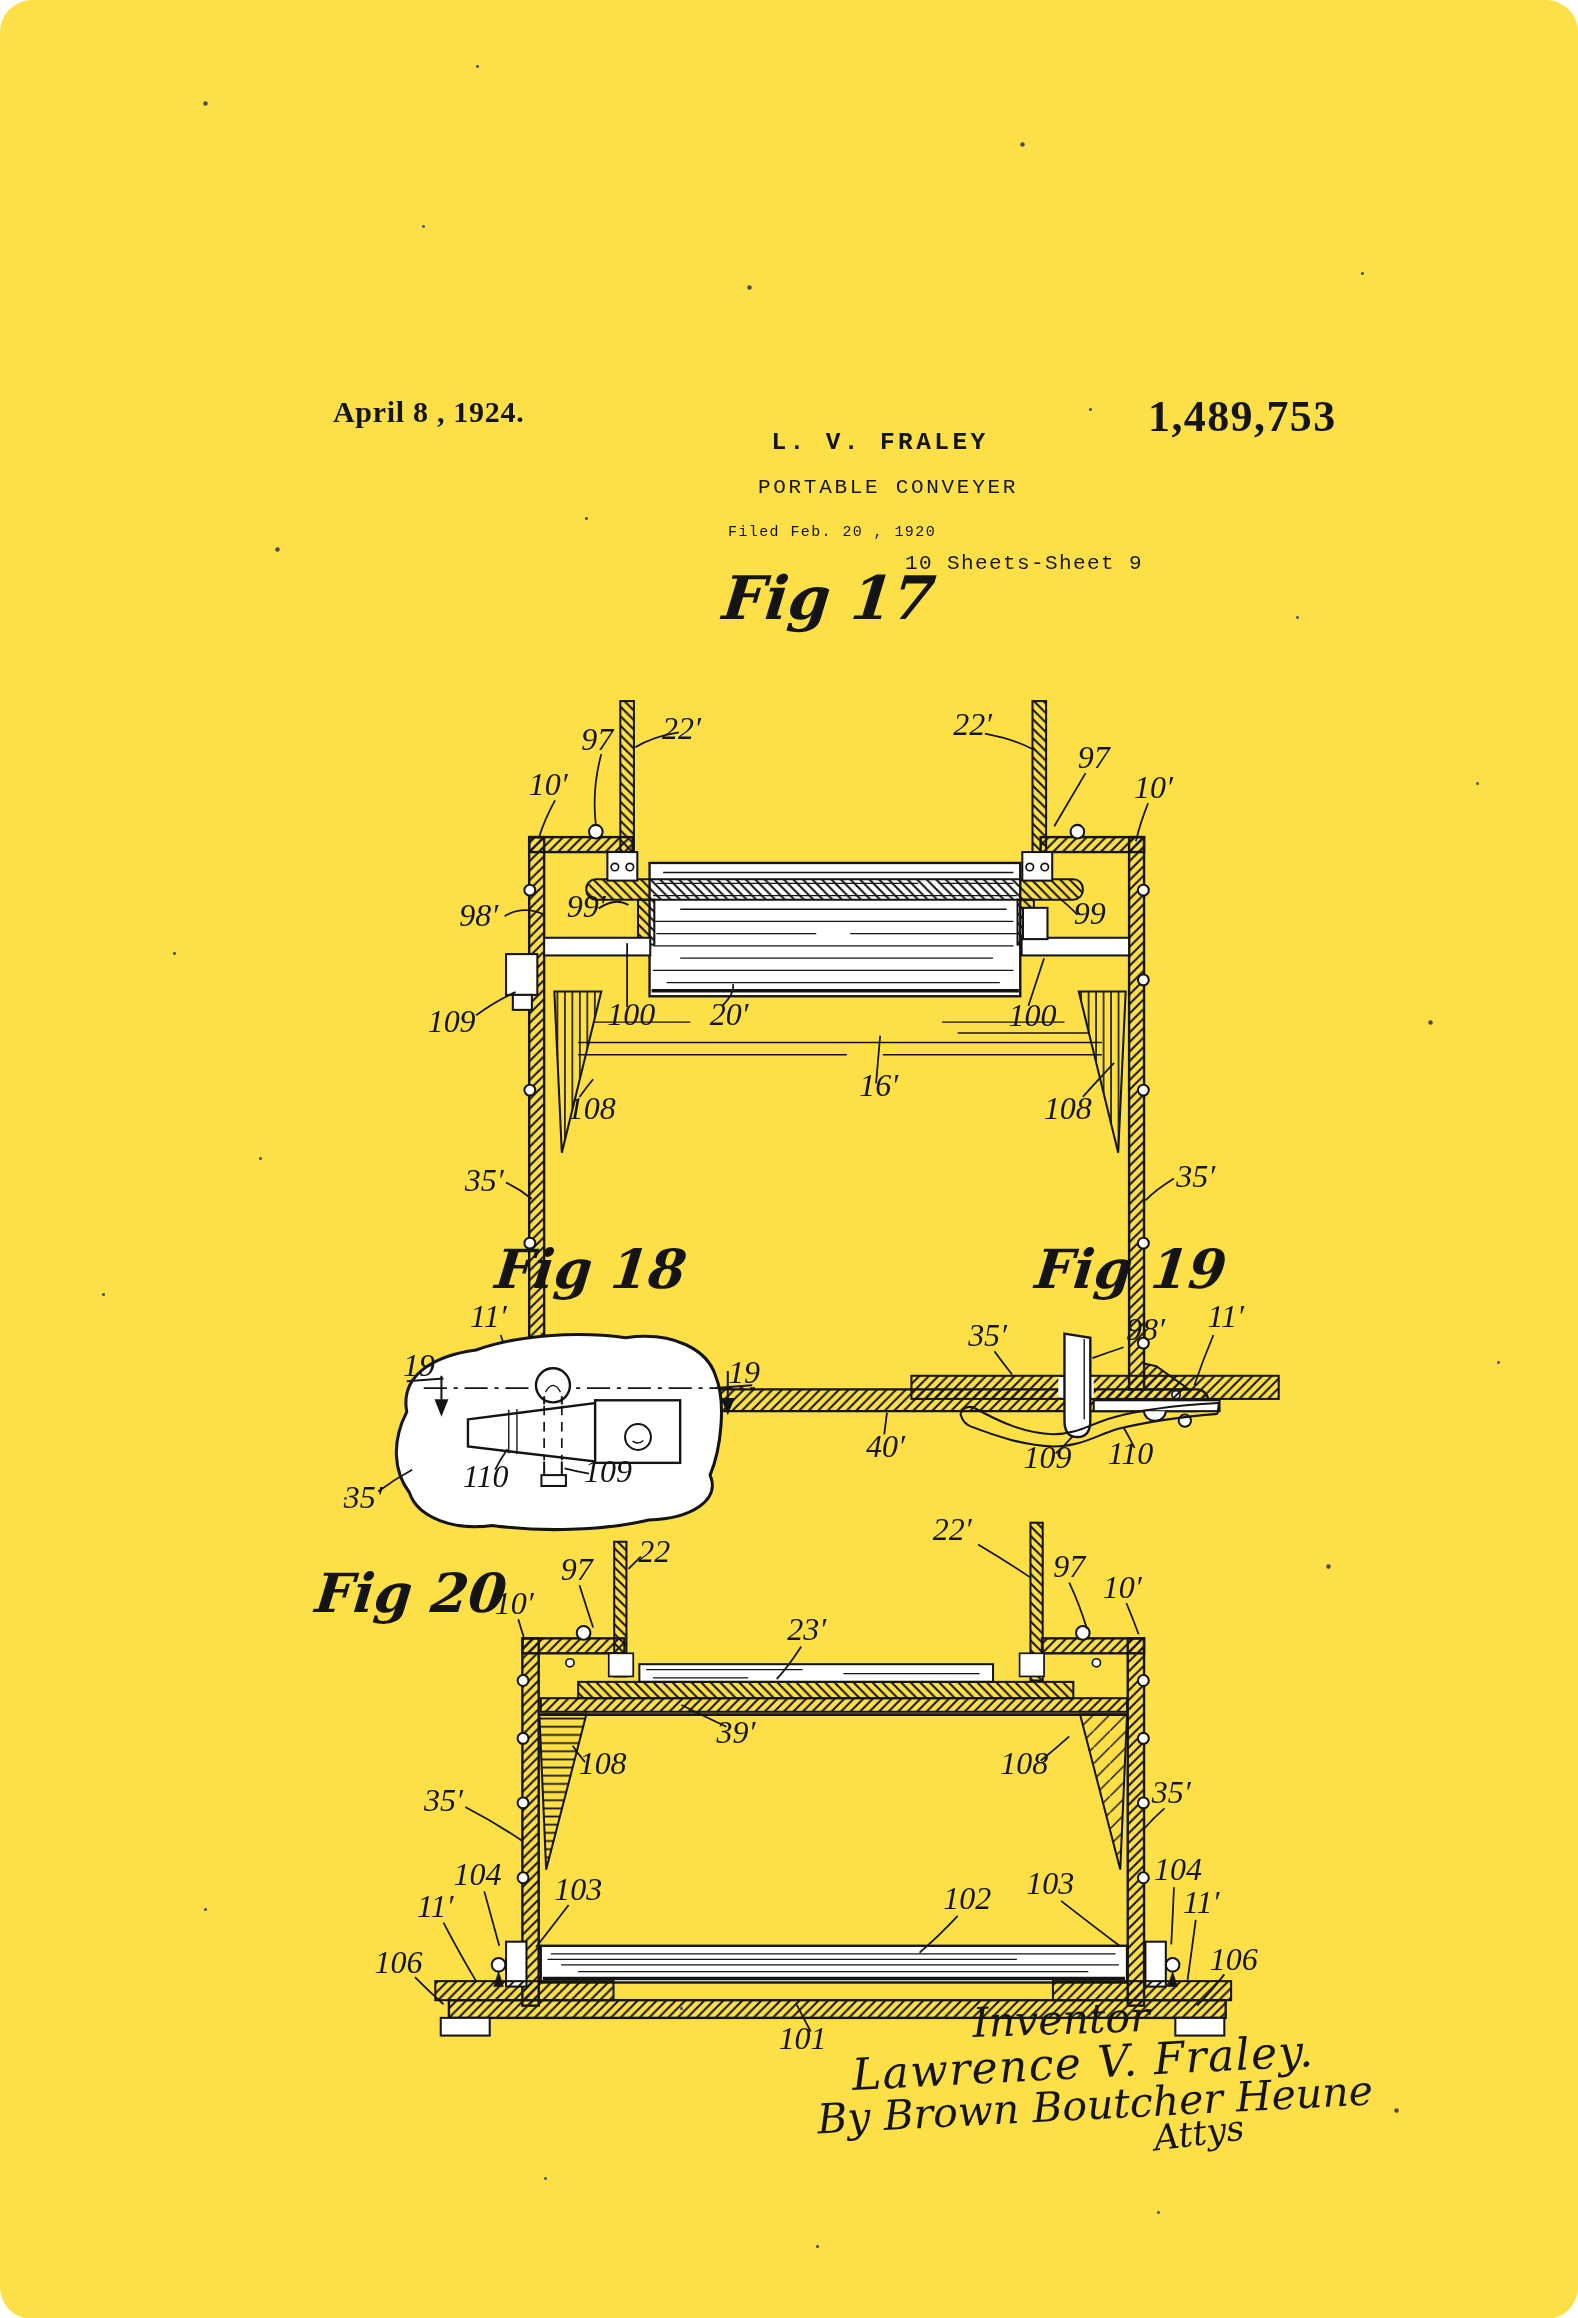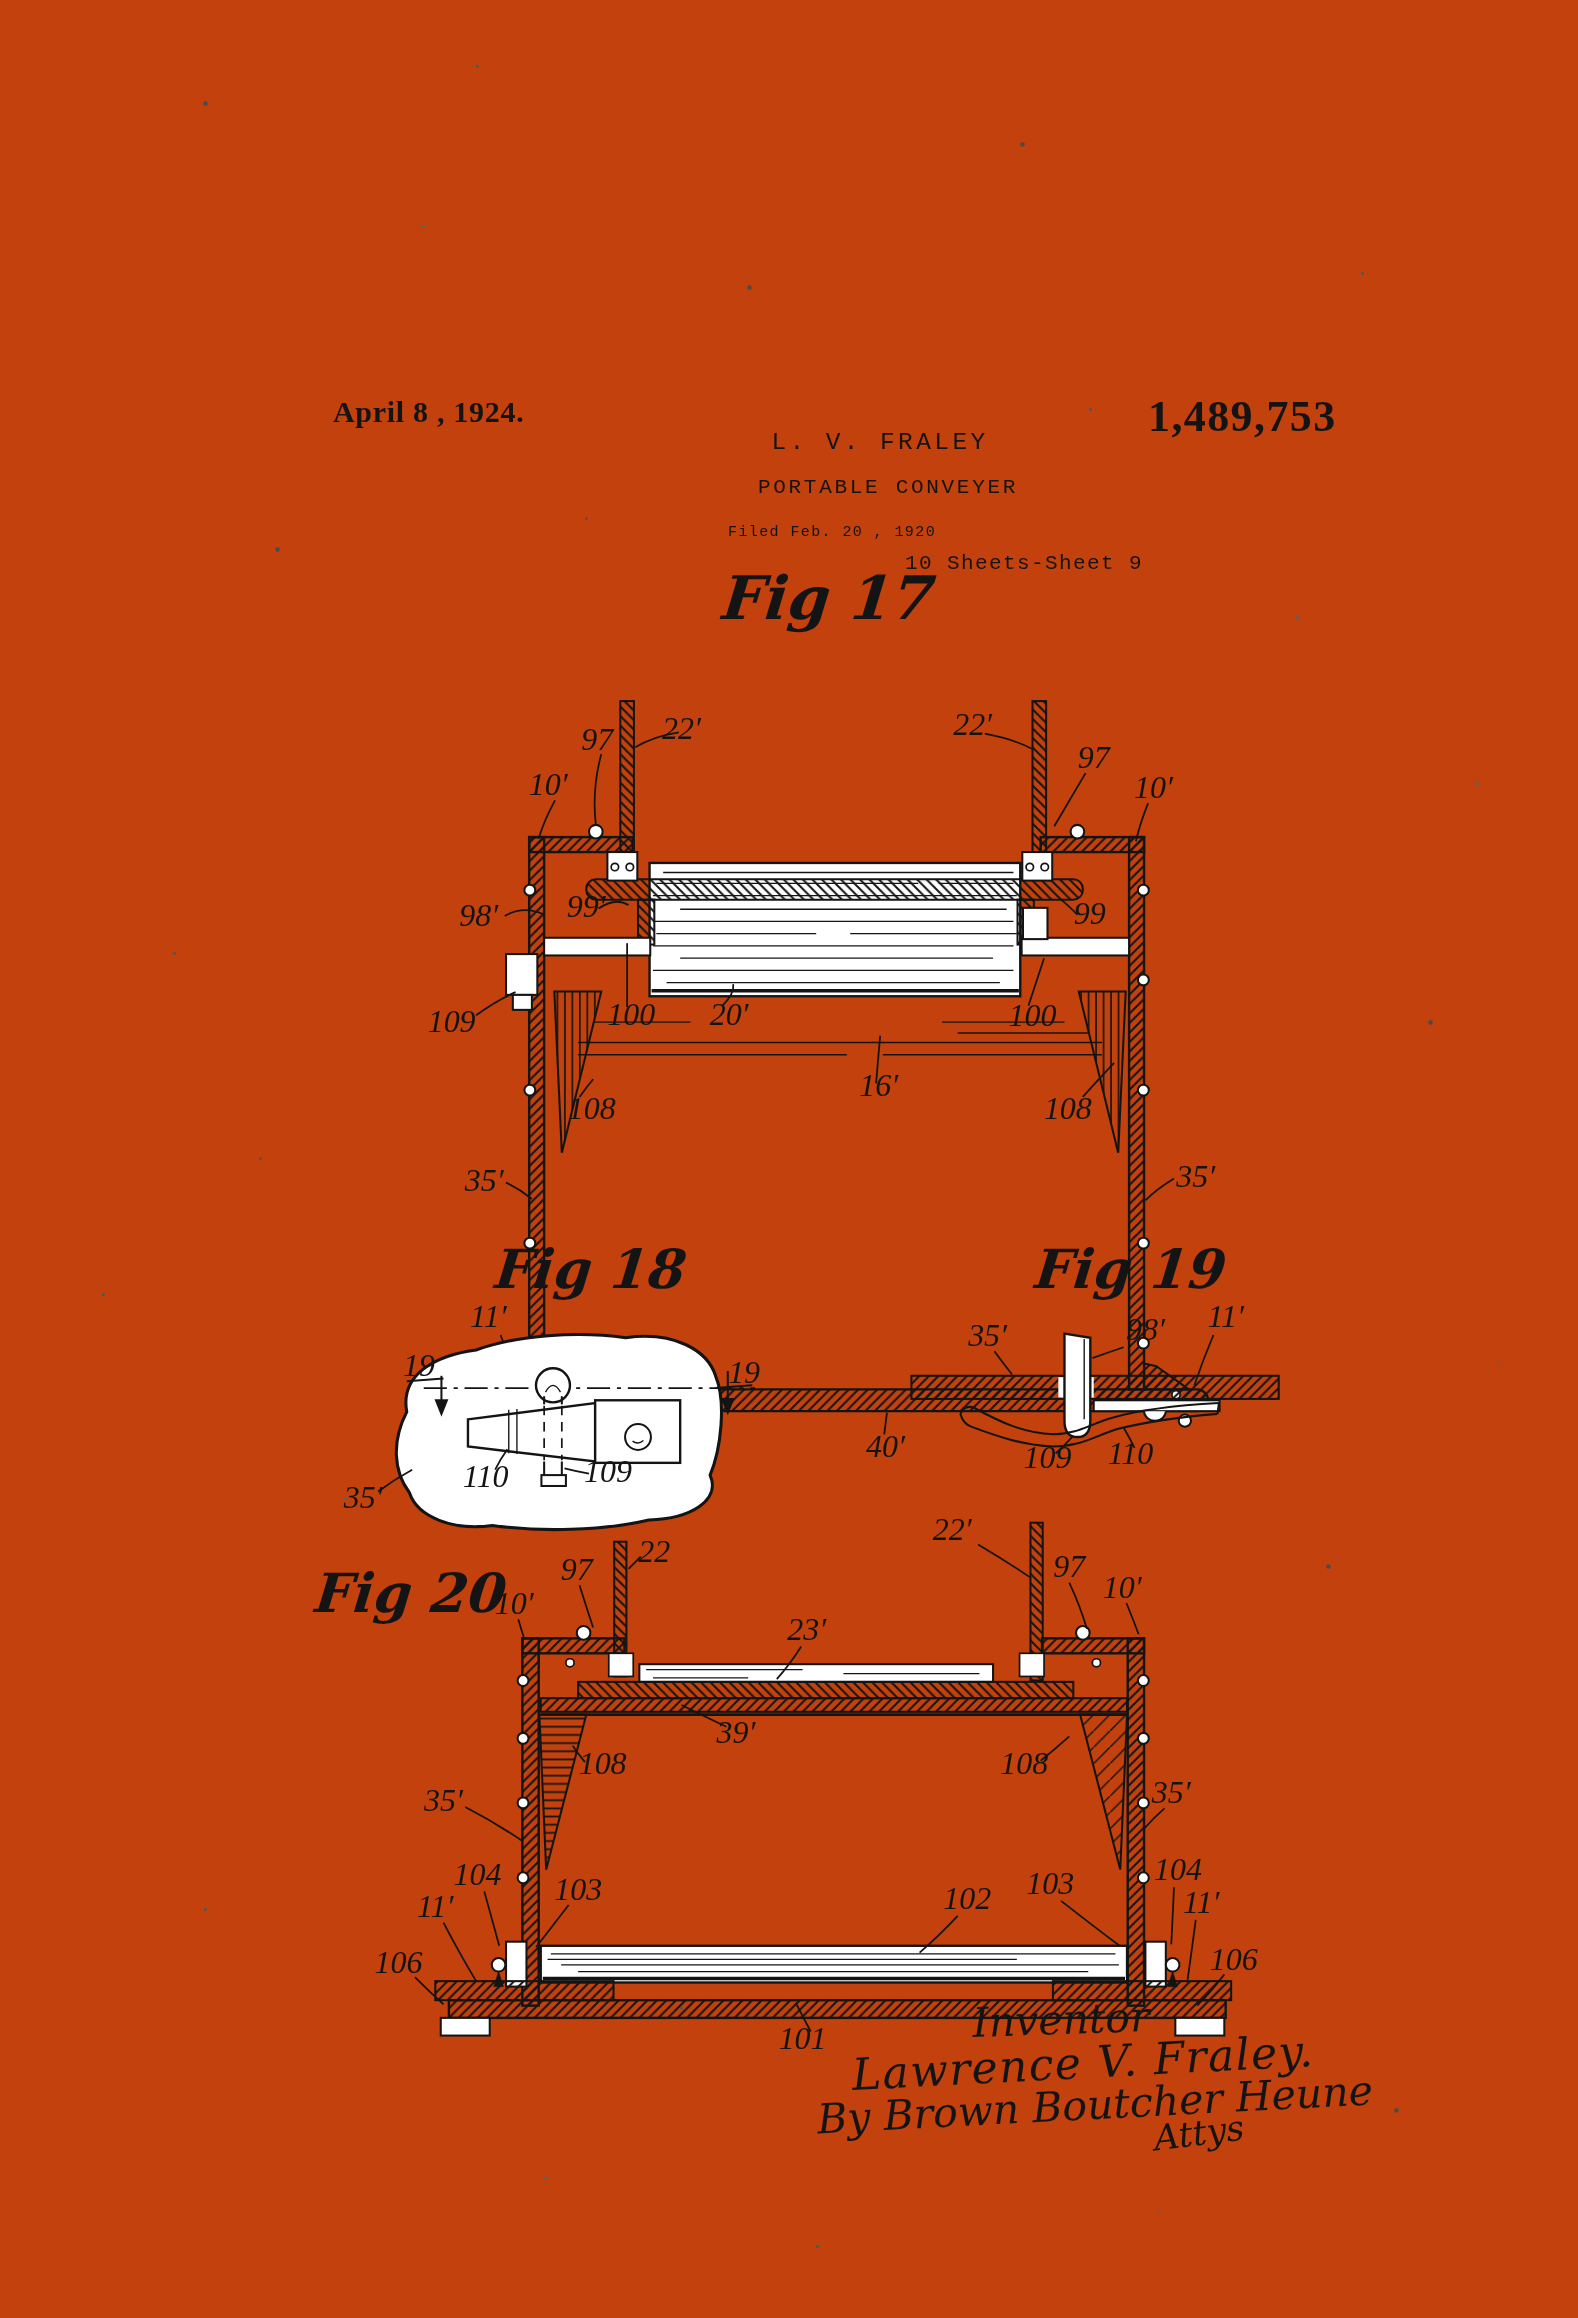--- a/index.html
+++ b/index.html
@@ -1,24 +1,24 @@
 <!DOCTYPE html>
 <html style="font-size:11px"><head>
 <meta charset="utf-8">
 <style>
   html,body{margin:0;padding:0;background:#ffffff;}
-  .page{position:relative;width:1578px;height:2319px;background:#c2410c;overflow:hidden;
-        font-family:"Liberation Serif",serif;color:#141414;}
+  .page{position:relative;width:1578px;height:2319px;background:#fde047;overflow:hidden;
+        font-family:"Liberation Serif",serif;color:#141414;border-radius:32px;}
   .abs{position:absolute;white-space:nowrap;}
   .serif-bold{font-family:"Liberation Serif",serif;font-weight:bold;}
   .type{font-family:"Liberation Mono","DejaVu Sans Mono",monospace;}
   .center{transform:translateX(-50%);}
   .date{left:333px;top:395px;font-size:30px;letter-spacing:0.7px;}
   .patnum{left:1148px;top:391px;font-size:44px;letter-spacing:1.4px;}
-  .invname{left:880px;top:429px;font-size:24.5px;font-weight:normal;letter-spacing:3.4px;}
+  .invname{left:880px;top:429px;font-size:24.5px;font-weight:bold;letter-spacing:3.4px;}
   .doctitle{left:868px;top:476px;font-size:21px;letter-spacing:2.7px;margin-left:20px;}
   .filed{left:728px;top:524px;font-size:15px;letter-spacing:1.4px;}
   .sheet{left:905px;top:552px;font-size:21px;letter-spacing:1.4px;}
   .fig-title{font-family:"DejaVu Serif",serif;font-style:italic;font-weight:bold;
              transform:translateX(-50%) skewX(-6deg);}
   .ft17{left:829px;top:563px;font-size:60px;}
   .ft18{left:591px;top:1237px;font-size:54px;}
   .ft19{left:1131px;top:1237px;font-size:54px;}
   .ft20{left:411px;top:1561px;font-size:54px;}
   .script{font-family:"DejaVu Serif",serif;font-style:italic;}

